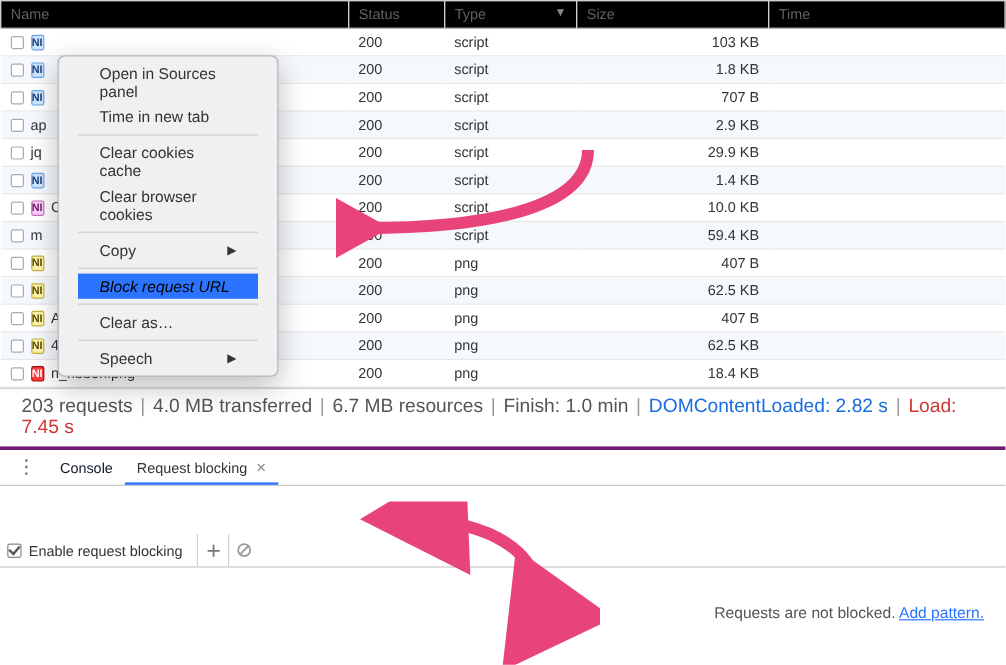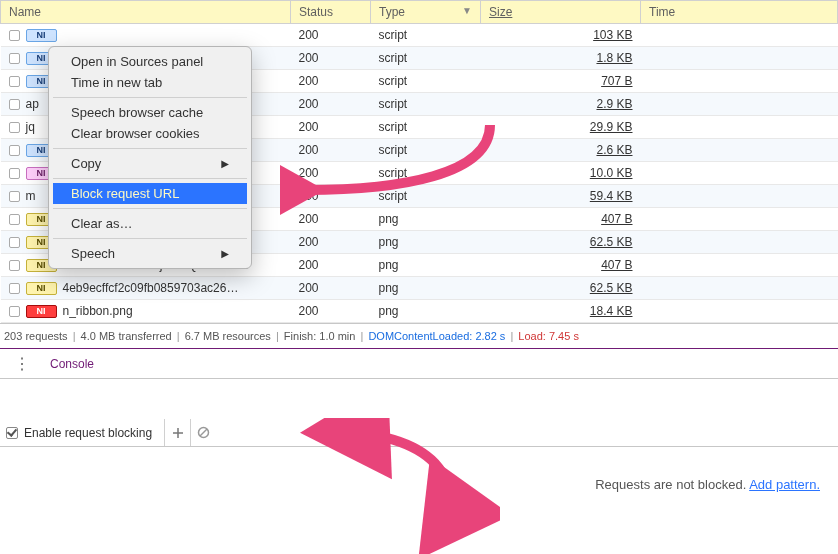--- a/index.html
+++ b/index.html
@@ -9,104 +9,104 @@
     color: #333;
     background: #fff;
     width: 838px;
     height: 554px;
     overflow: hidden;
     position: relative;
   }
   
   .network-table { width: 100%; border-collapse: collapse; table-layout: fixed; }
   .network-table th {
-    background: #fef9c3;
+    background: #000000;
     border: 1px solid #d0d0d0;
     text-align: left;
     font-weight: 400;
     padding: 4px 8px;
     font-size: 12px;
     color: #606060;
   }
   .network-table td {
     border-bottom: 1px solid #e8e8e8;
     padding: 4px 8px;
     font-size: 12px;
     white-space: nowrap;
     overflow: hidden;
     text-overflow: ellipsis;
   }
   .network-table tr:nth-child(even) td { background: #f5f9fd; }
   .col-name   { width: 290px; }
   .col-status { width: 80px;  }
   .col-type   { width: 110px; }
-  .col-size   { width: 160px; text-align: right; padding-right: 40px; text-decoration: underline; }
+  .col-size   { width: 160px; text-align: right; padding-right: 40px; }
   .network-table th.col-size { text-align: left; }
   .col-time   { width: auto; }
   .type-sort { float: right; color:#888; font-size:10px; }
   .row-icon-slot { display: flex; align-items: center; gap: 6px; }
   .chk {
     width: 11px; height: 11px; border: 1px solid #aaa; border-radius: 2px;
     background: #fff;
   }
   .tag {
     display: inline-block; font-size: 9px; line-height: 11px;
-    padding: 0 10px; border: 1px solid #777; border-radius: 2px;
+    padding: 0 0; border: 1px solid #777; border-radius: 2px;
     font-weight: 600;
   }
   .tag-blue   { background: #cfe4ff; border-color:#6aa6e6; color:#1a3f7a; }
   .tag-yellow { background: #fff4ae; border-color:#c6b23a; color:#5a4e00; }
   .tag-pink   { background: #ffcffb; border-color:#c96fc0; color:#6b1e66; }
   .tag-red    { background: #ff3e3e; border-color:#a50d0d; color:#fff; }
   .blurred { filter: blur(3px); color: #888; }
   
   .context-menu {
     position: absolute;
     top: 46px; left: 48px;
-    width: 204px;
+    width: 184px;
     background: #f0f0f0;
     border: 1px solid #b5b5b5;
     border-radius: 6px;
     box-shadow: 0 8px 24px rgba(0,0,0,0.25);
-    padding: 4px 4px;
+    padding: 4px 16px;
     z-index: 50;
     font-size: 13px;
   }
   .cm-item {
     padding: 3px 18px;
     cursor: default;
     display: flex; justify-content: space-between; align-items: center;
   }
-  .cm-item.highlight { background: #2b74ff; color: #fef9c3; }
+  .cm-item.highlight { background: #2b74ff; color: #000000; font-style: italic; }
   .cm-sep { height: 1px; background: #cfcfcf; margin: 4px 0; }
   .cm-arrow { font-size: 10px; }
   
   .status-bar {
     border-top: 1px solid #c7c7c7;
-    border-bottom: 1px solid #701a75;
+    border-bottom: 3px solid #701a75;
     background: #fff;
-    padding: 6px 4px;
-    font-size: 11px;
+    padding: 6px 18px;
+    font-size: 16px;
     color: #555;
   }
   .status-bar .sep { color: #999; margin: 0 2px; }
   .dcl { color: #1a6de0; }
   .load { color: #d03636; }
   
   .drawer-tabs {
     display: flex; align-items: center;
     border-bottom: 1px solid #c7c7c7;
     padding: 0 4px;
     height: 30px;
     font-size: 12px;
   }
   .kebab { padding: 0 10px; color:#666; font-size:16px; line-height:1; }
   .tab {
     padding: 6px 10px 5px;
-    color: #701a75;
+    color: #0f172a;
     cursor: default;
   }
   .tab.active { border-bottom: 2px solid #2b74ff; color:#333; }
   .tab-close { margin-left: 4px; color:#888; font-size:14px; }
   
   .rb-panel { position: relative; }
   .rb-toolbar {
     display: flex; align-items: center;
     border-bottom: 1px solid #c7c7c7;
     height: 28px;
@@ -219,21 +219,21 @@
       <tr>
         <td class="col-name">
           <div class="row-icon-slot">
             <span class="chk"></span>
             <span class="tag tag-blue">NI</span>
             <span class="blurred"></span>
           </div>
         </td>
         <td class="col-status">200</td>
         <td class="col-type">script</td>
-        <td class="col-size">2.6 KB</td>
+        <td class="col-size">1.4 KB</td>
         <td class="col-time"></td>
       </tr>
       <tr>
         <td class="col-name">
           <div class="row-icon-slot">
             <span class="chk"></span>
             <span class="tag tag-pink">NI</span>
             <span>C</span>
           </div>
         </td>
@@ -319,21 +319,21 @@
         <td class="col-size">18.4 KB</td>
         <td class="col-time"></td>
       </tr>
     </tbody>
 </table>
 
 <div class="context-menu">
   <div class="cm-item">Open in Sources panel</div>
   <div class="cm-item">Time in new tab</div>
   <div class="cm-sep"></div>
-  <div class="cm-item">Speech browser cache</div>
+  <div class="cm-item">Clear cookies cache</div>
   <div class="cm-item">Clear browser cookies</div>
   <div class="cm-sep"></div>
   <div class="cm-item">
     <span>Copy</span>
     <span class="cm-arrow">▶</span>
   </div>
   <div class="cm-sep"></div>
   <div class="cm-item highlight">Block request URL</div>
   <div class="cm-sep"></div>
   <div class="cm-item">Clear as…</div>
@@ -354,20 +354,24 @@
   <span>Finish: 1.0 min</span>
   <span class="sep">|</span>
   <span class="dcl">DOMContentLoaded: 2.82 s</span>
   <span class="sep">|</span>
   <span class="load">Load: 7.45 s</span>
 </div>
 
 <div class="drawer-tabs">
   <span class="kebab">⋮</span>
   <div class="tab">Console</div>
+  <div class="tab active">
+    <span>Request blocking</span>
+    <span class="tab-close">×</span>
+  </div>
 </div>
 
 <div class="rb-panel">
   <div class="rb-toolbar">
     <span class="rb-chk"></span>
     <span>Enable request blocking</span>
     <div style="width:12px"></div>
     <div class="rb-icon">
       <svg width="12" height="12" viewBox="0 0 12 12">
           <path d="M6 1v10M1 6h10" stroke="#777" stroke-width="1.5" fill="none"></path>

